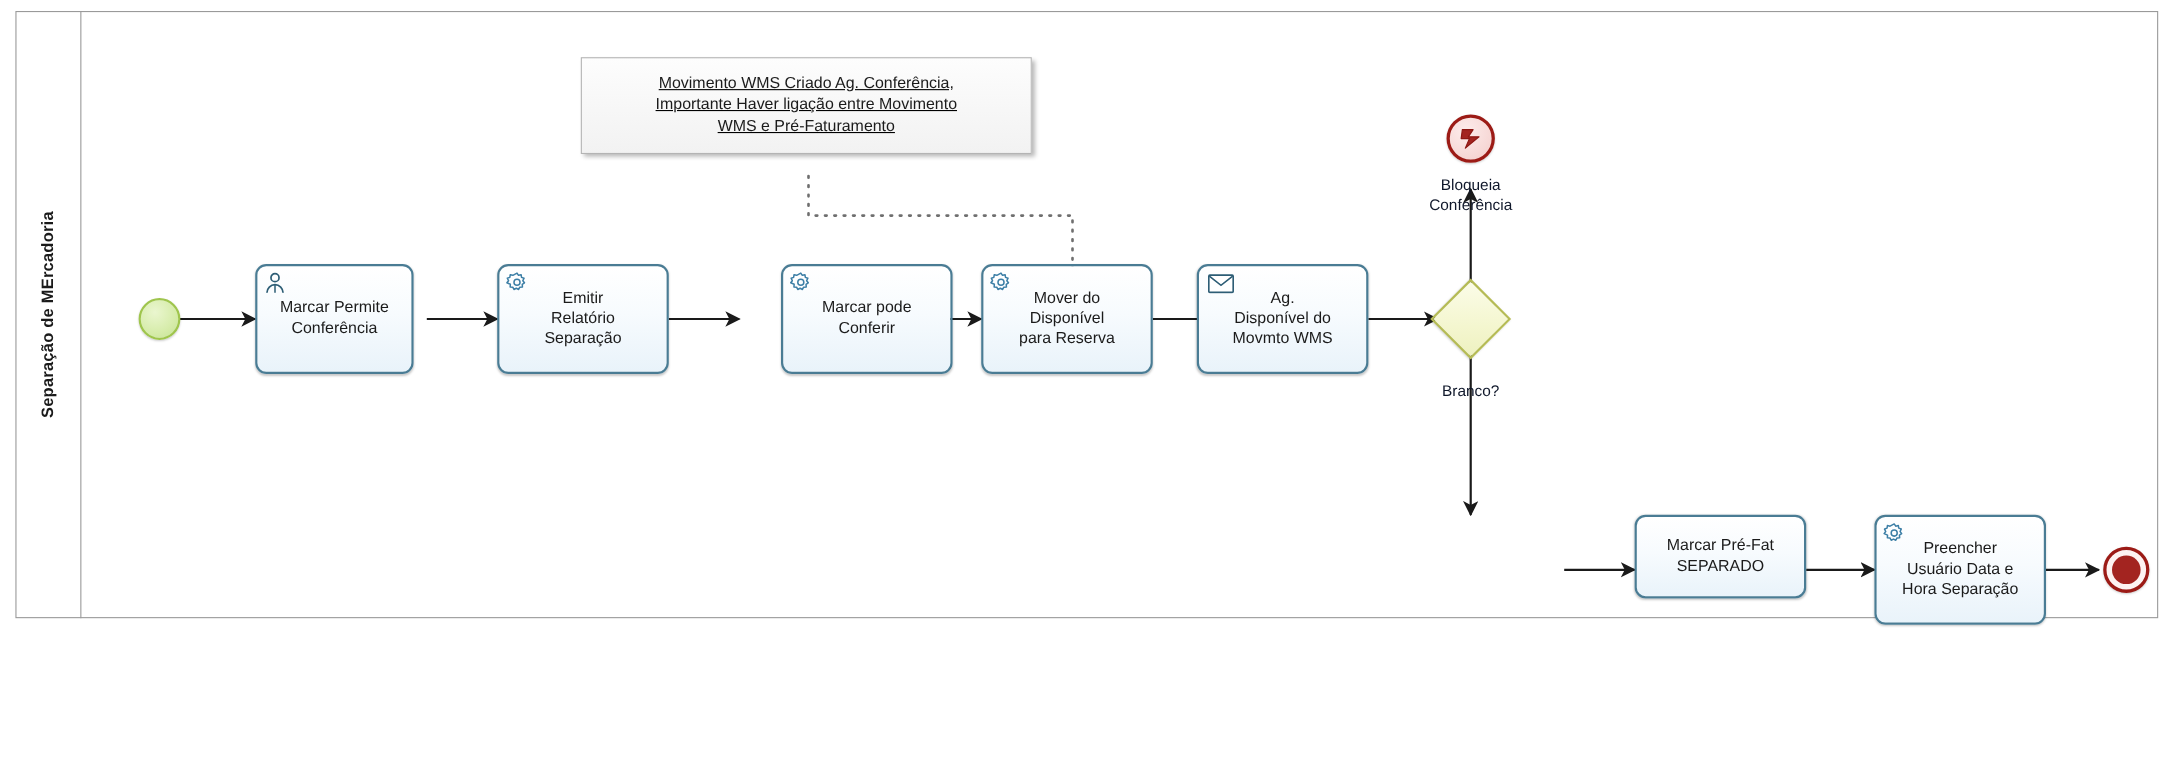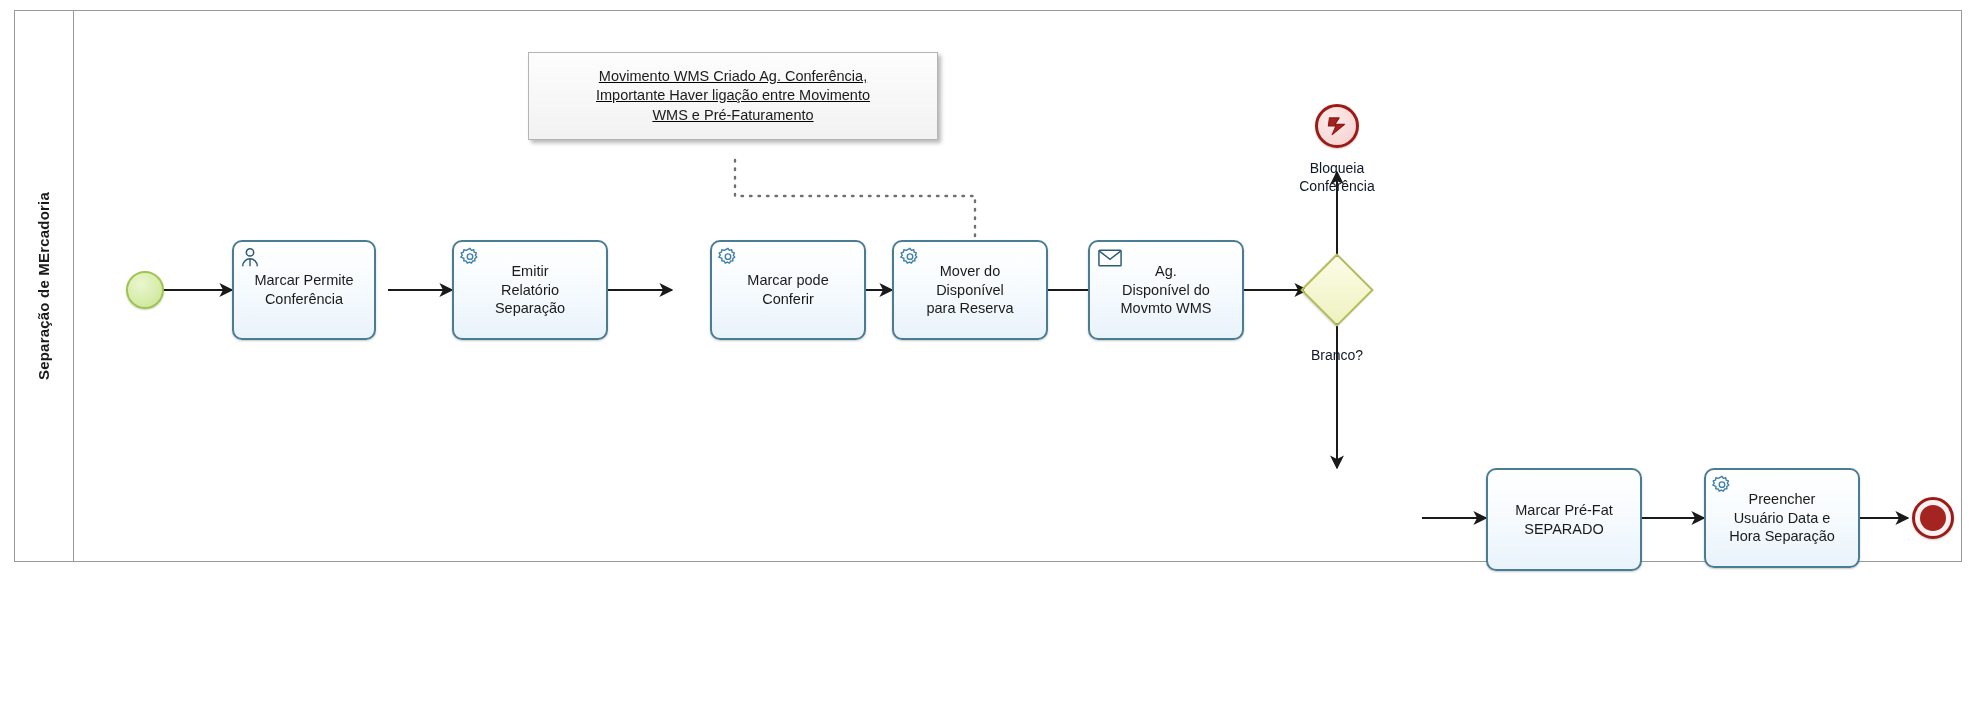--- a/index.html
+++ b/index.html
@@ -274,21 +274,21 @@
 
   <div class="event error-event" style="left:1315px; top:104px;">
     <svg viewBox="0 0 24 24" width="26" height="26" xmlns="http://www.w3.org/2000/svg">
       <path d="M5 4.5 L14 4.5 L10 10.5 L19 10.5 L7.5 20 L11 12 L4 12 Z" fill="#a32420" stroke="#8d1713" stroke-width="1" stroke-linejoin="round"></path>
     </svg>
   </div>
   <div class="flow-label" style="left:1272px; top:160px; width:130px;">Bloqueia
 Conferência</div>
 
 
-  <div class="task" style="left:1486px; top:468px; width:156px; height:103px;">
+  <div class="task" style="left:1486px; top:468px; width:156px; height:76px;">
     <span class="task-label">Marcar Pré-Fat
 SEPARADO</span>
   </div>
 
   <div class="task" style="left:1704px; top:468px; width:156px; height:100px;">
     <span class="task-icon">
       <svg viewBox="0 0 24 24" width="22" height="22" xmlns="http://www.w3.org/2000/svg">
         <path d="M12 2.5l1.5 2.2 2.6-.6.4 2.6 2.5.9-1.2 2.4 1.6 2.1-2.2 1.5.2 2.6-2.6.2-1.2 2.3-2.3-1.2-2.3 1.2-1.2-2.3-2.6-.2.2-2.6L2 12.1l1.6-2.1L2.4 7.6l2.5-.9.4-2.6 2.6.6z" fill="none" stroke="#3d7fa6" stroke-width="1.5" stroke-linejoin="round"></path>
         <circle cx="12" cy="11.6" r="3" fill="none" stroke="#3d7fa6" stroke-width="1.5"></circle>
       </svg>

